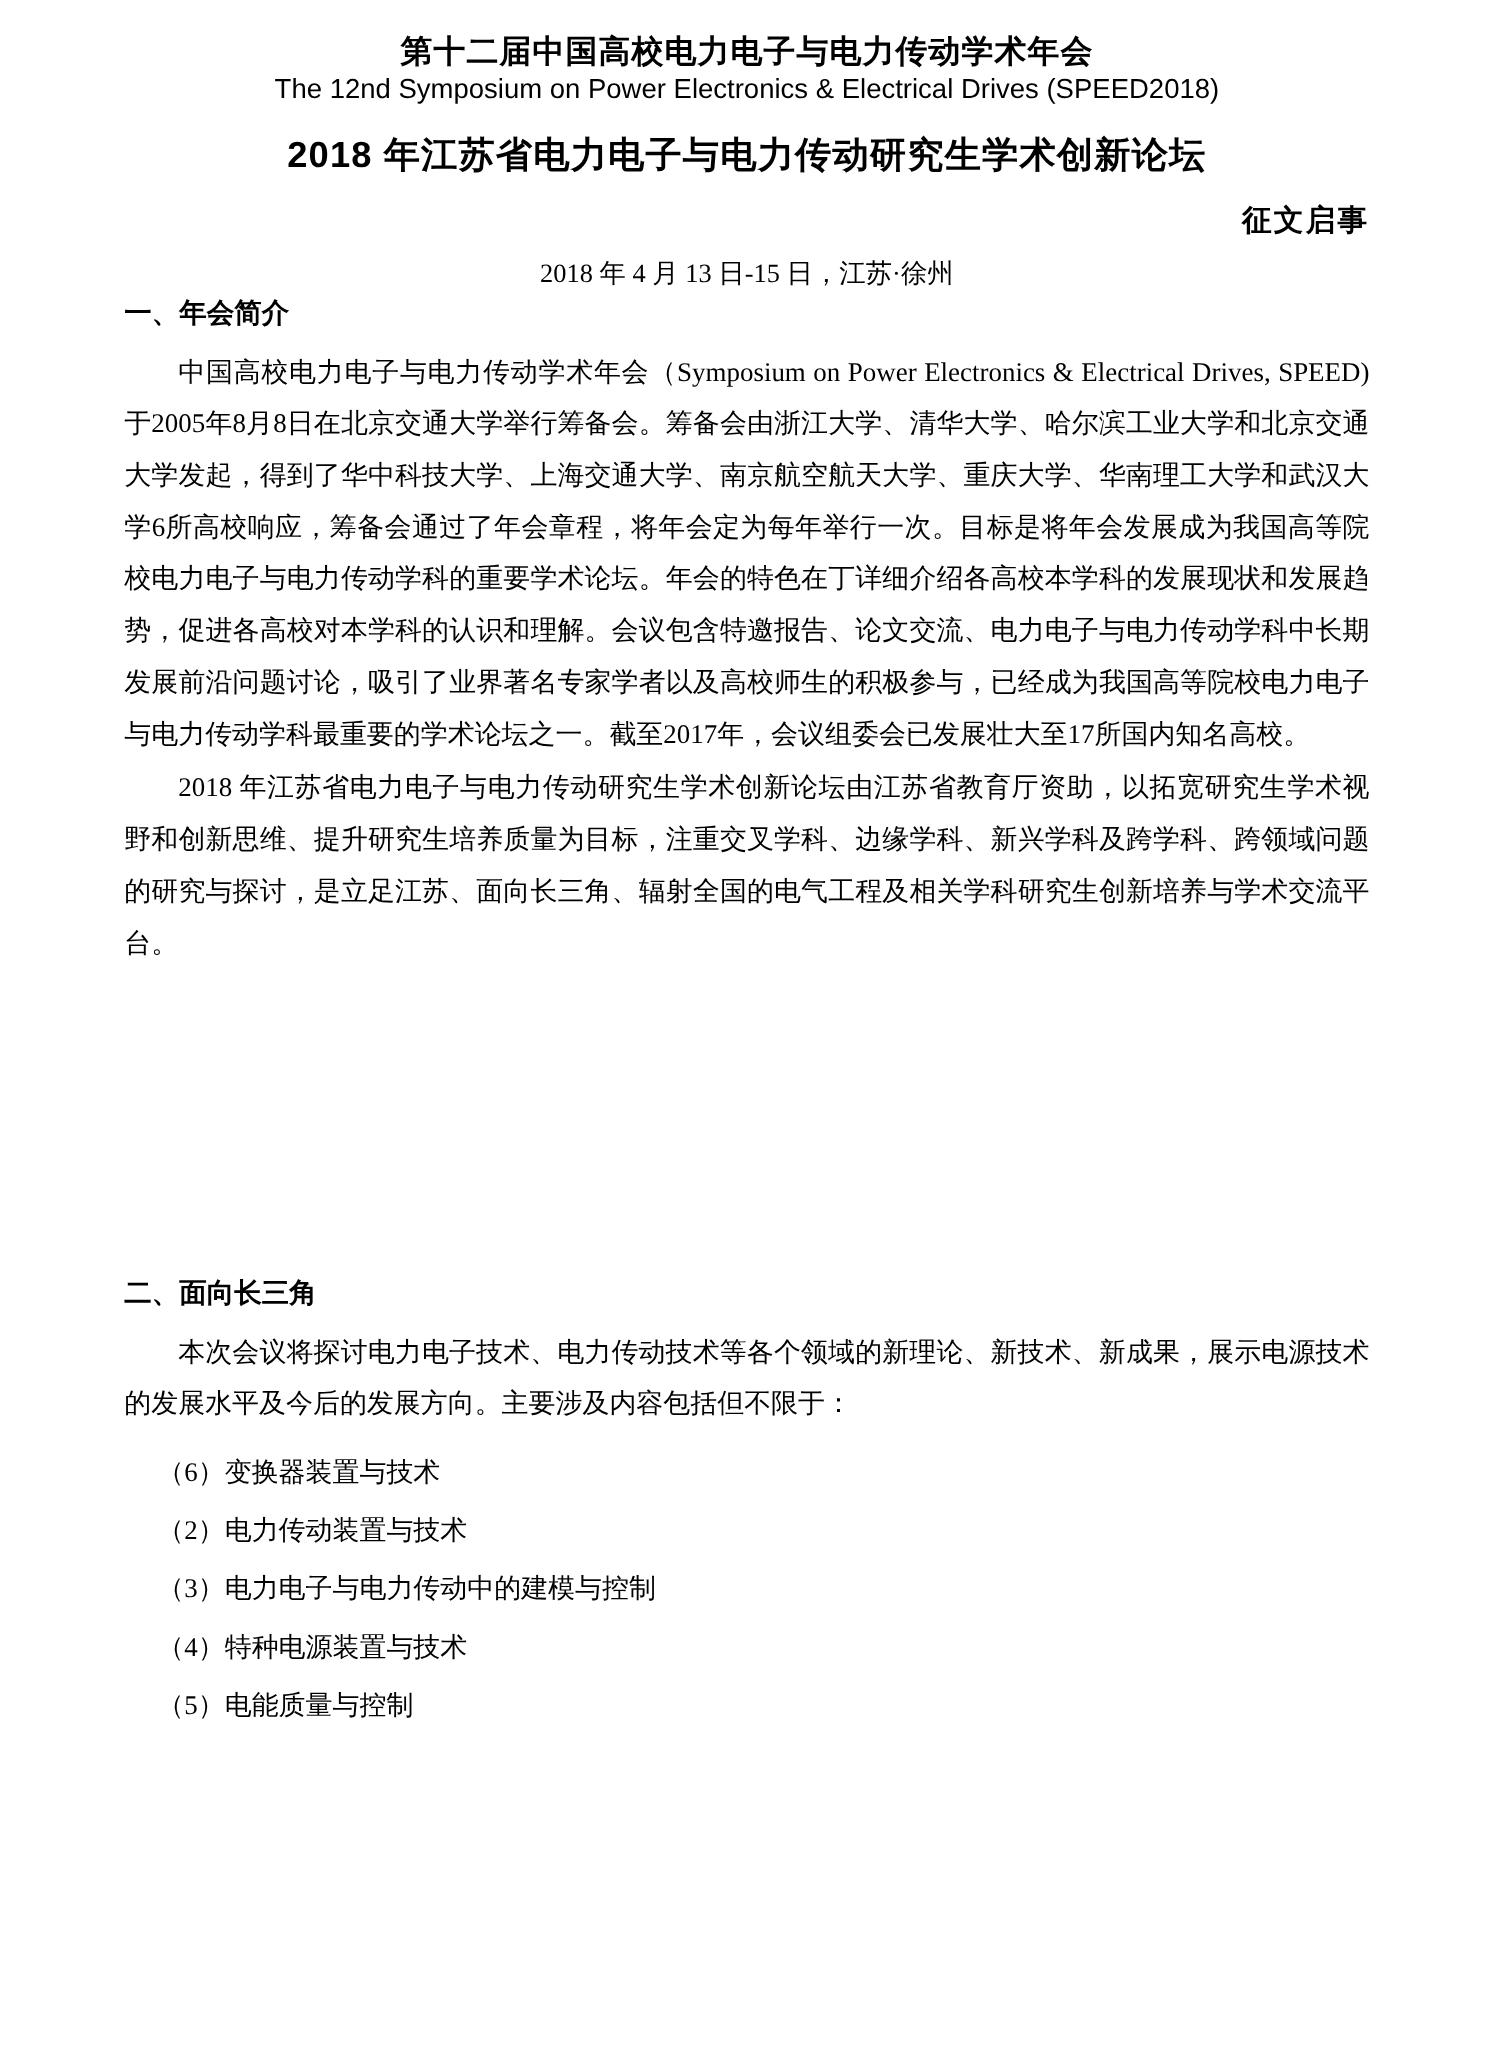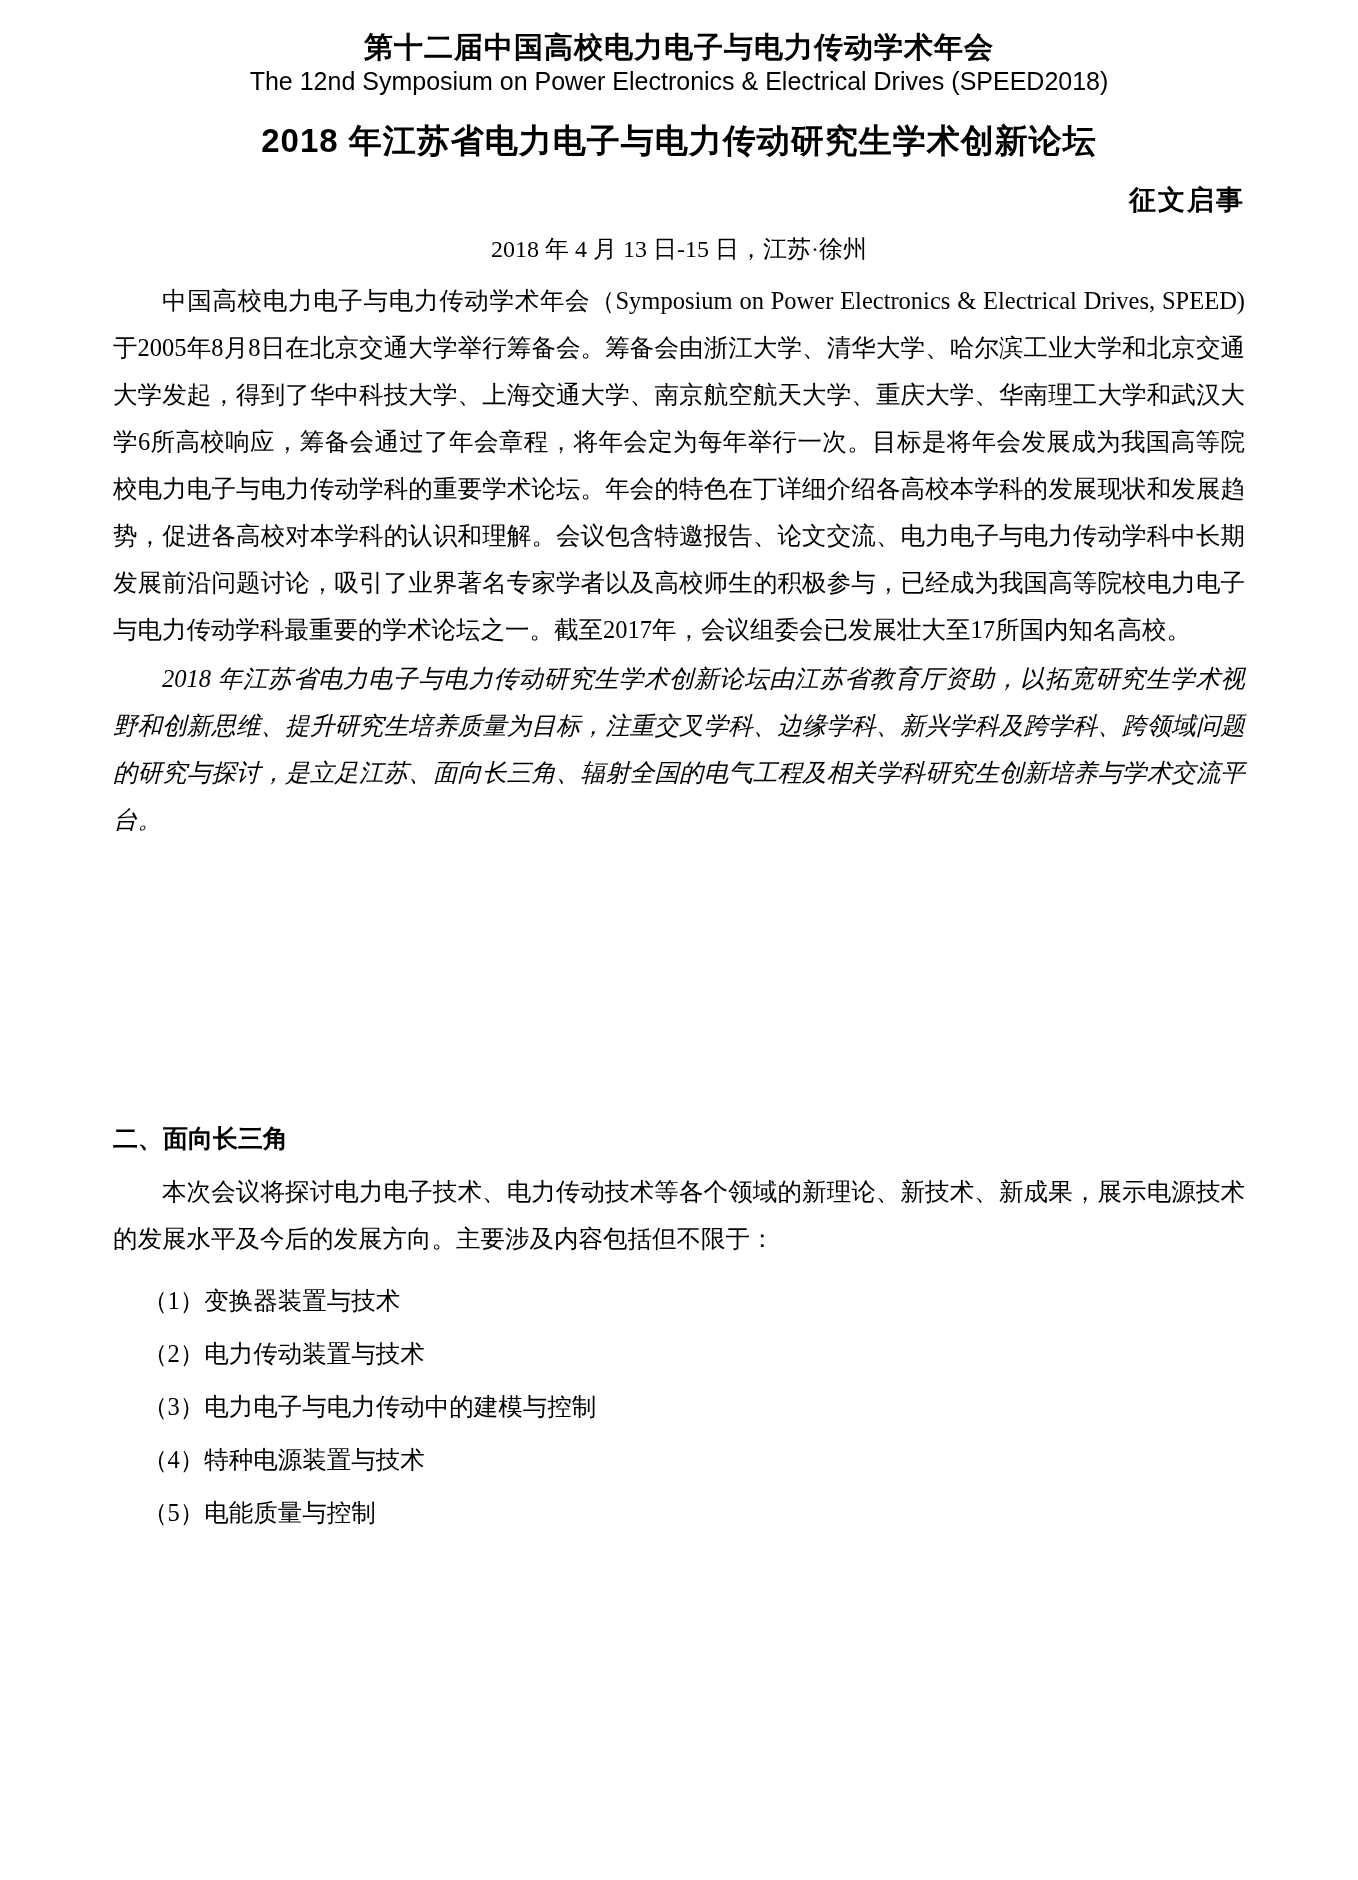--- a/index.html
+++ b/index.html
@@ -72,21 +72,21 @@
   .body-p {
     margin: 0;
     font-size: 24.5px;
     line-height: 47px;
     text-align: justify;
     text-justify: inter-ideograph;
     text-indent: 2em;
     word-break: break-word;
   }
   .body-p.first { margin-top: 14px; }
-  .body-p.p2    { margin-top: 2px; font-style: italic;  }
+  .body-p.p2    { margin-top: 2px;  }
   .body-p.p3    { margin-top: 8px;  }
   .body-p.intro { margin-top: 14px; }
   .topic-list {
     list-style: none;
     margin: 12px 0 0 0;
     padding: 0 0 0 30px;
   }
   .topic-list li {
     font-size: 24.5px;
     line-height: 53px;
@@ -101,31 +101,32 @@
   <div class="title-cn">第十二届中国高校电力电子与电力传动学术年会</div>
 
   <div class="title-en">The 12nd Symposium on Power Electronics &amp; Electrical Drives (SPEED2018)</div>
 
   <div class="subtitle">2018 年江苏省电力电子与电力传动研究生学术创新论坛</div>
 
   <div class="cfp-heading">征文启事</div>
 
   <div class="date-line">2018 年 4 月 13 日-15 日，江苏·徐州</div>
 
+  <div class="sec-heading">一、年会简介</div>
 
   <p class="body-p first">中国高校电力电子与电力传动学术年会（Symposium on Power Electronics &amp; Electrical Drives, SPEED) 于2005年8月8日在北京交通大学举行筹备会。筹备会由浙江大学、清华大学、哈尔滨工业大学和北京交通大学发起，得到了华中科技大学、上海交通大学、南京航空航天大学、重庆大学、华南理工大学和武汉大学6所高校响应，筹备会通过了年会章程，将年会定为每年举行一次。目标是将年会发展成为我国高等院校电力电子与电力传动学科的重要学术论坛。年会的特色在丁详细介绍各高校本学科的发展现状和发展趋势，促进各高校对本学科的认识和理解。会议包含特邀报告、论文交流、电力电子与电力传动学科中长期发展前沿问题讨论，吸引了业界著名专家学者以及高校师生的积极参与，已经成为我国高等院校电力电子与电力传动学科最重要的学术论坛之一。截至2017年，会议组委会已发展壮大至17所国内知名高校。</p>
 
   <p class="body-p p2">2018 年江苏省电力电子与电力传动研究生学术创新论坛由江苏省教育厅资助，以拓宽研究生学术视野和创新思维、提升研究生培养质量为目标，注重交叉学科、边缘学科、新兴学科及跨学科、跨领域问题的研究与探讨，是立足江苏、面向长三角、辐射全国的电气工程及相关学科研究生创新培养与学术交流平台。</p>
 
 
   <div class="sec-heading second">二、面向长三角</div>
 
   <p class="body-p intro">本次会议将探讨电力电子技术、电力传动技术等各个领域的新理论、新技术、新成果，展示电源技术的发展水平及今后的发展方向。主要涉及内容包括但不限于：</p>
 
   <ul class="topic-list">
-    <li>（1）变换器装置与技术</li>
+    <li>（6）变换器装置与技术</li>
     <li>（2）电力传动装置与技术</li>
     <li>（3）电力电子与电力传动中的建模与控制</li>
     <li>（4）特种电源装置与技术</li>
     <li>（5）电能质量与控制</li>
   </ul>
 
 </div>
 
 </body></html>

